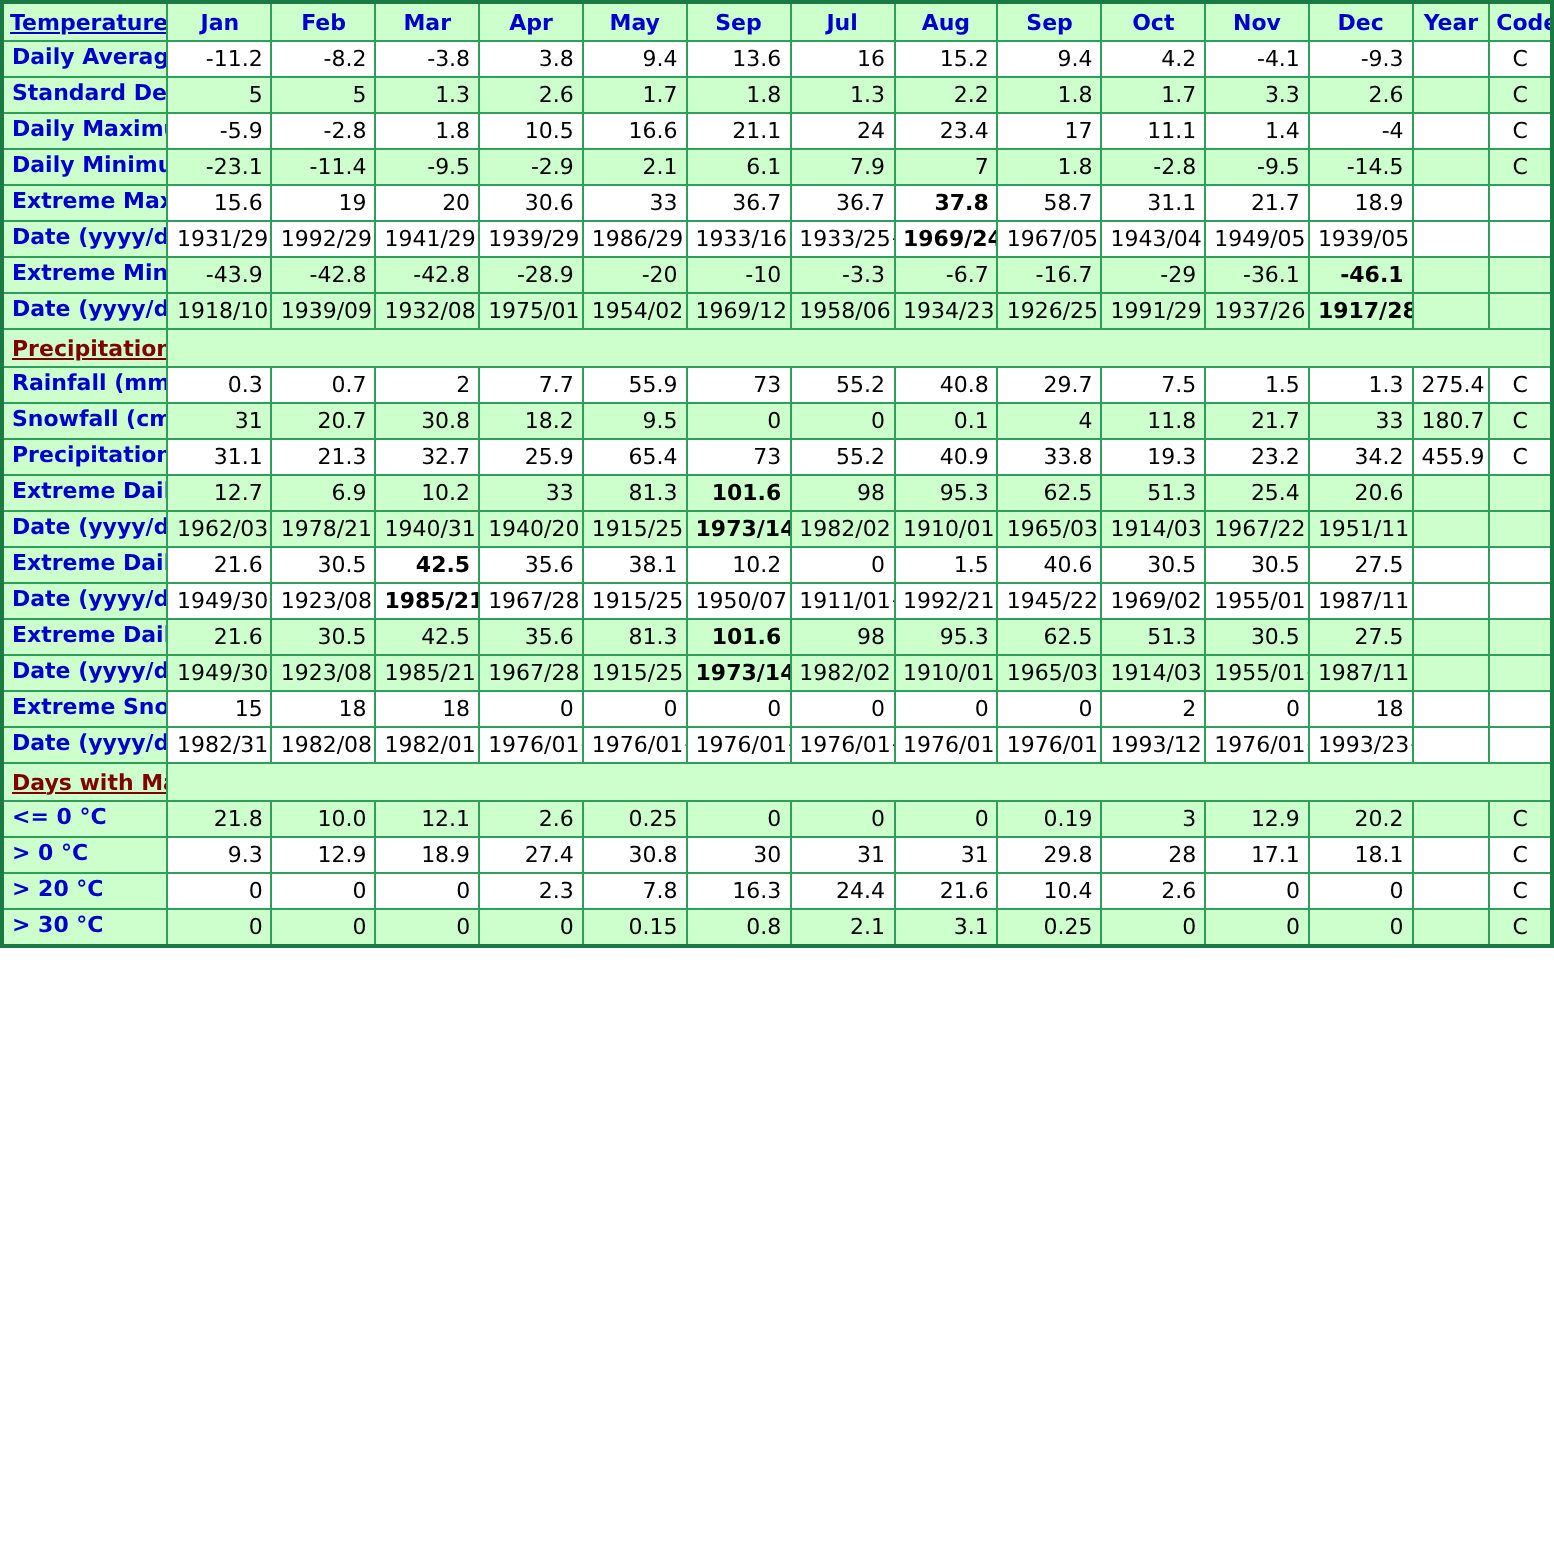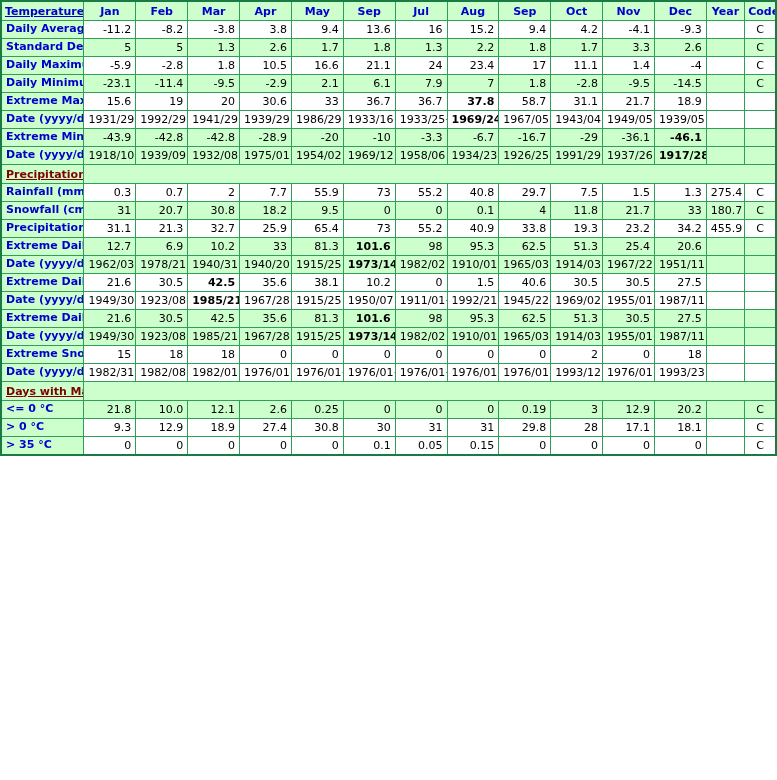--- a/index.html
+++ b/index.html
@@ -478,30 +478,47 @@
         <td class="val">31</td>
         <td class="val">31</td>
         <td class="val">29.8</td>
         <td class="val">28</td>
         <td class="val">17.1</td>
         <td class="val">18.1</td>
         <td class="val"></td>
         <td class="code">C</td>
       </tr>
       <tr class="plain band">
-        <td class="rlabel">&gt; 35 °C</td>
-        <td class="val">0</td>
-        <td class="val">0</td>
-        <td class="val">0</td>
-        <td class="val">0</td>
-        <td class="val">0</td>
-        <td class="val">0.1</td>
-        <td class="val">0.05</td>
+        <td class="rlabel">&gt; 20 °C</td>
+        <td class="val">0</td>
+        <td class="val">0</td>
+        <td class="val">0</td>
+        <td class="val">2.3</td>
+        <td class="val">7.8</td>
+        <td class="val">16.3</td>
+        <td class="val">24.4</td>
+        <td class="val">21.6</td>
+        <td class="val">10.4</td>
+        <td class="val">2.6</td>
+        <td class="val">0</td>
+        <td class="val">0</td>
+        <td class="val"></td>
+        <td class="code">C</td>
+      </tr>
+      <tr class="shade band">
+        <td class="rlabel">&gt; 30 °C</td>
+        <td class="val">0</td>
+        <td class="val">0</td>
+        <td class="val">0</td>
+        <td class="val">0</td>
         <td class="val">0.15</td>
-        <td class="val">0</td>
+        <td class="val">0.8</td>
+        <td class="val">2.1</td>
+        <td class="val">3.1</td>
+        <td class="val">0.25</td>
         <td class="val">0</td>
         <td class="val">0</td>
         <td class="val">0</td>
         <td class="val"></td>
         <td class="code">C</td>
       </tr>
     </tbody>
 </table>
 
 </body></html>

